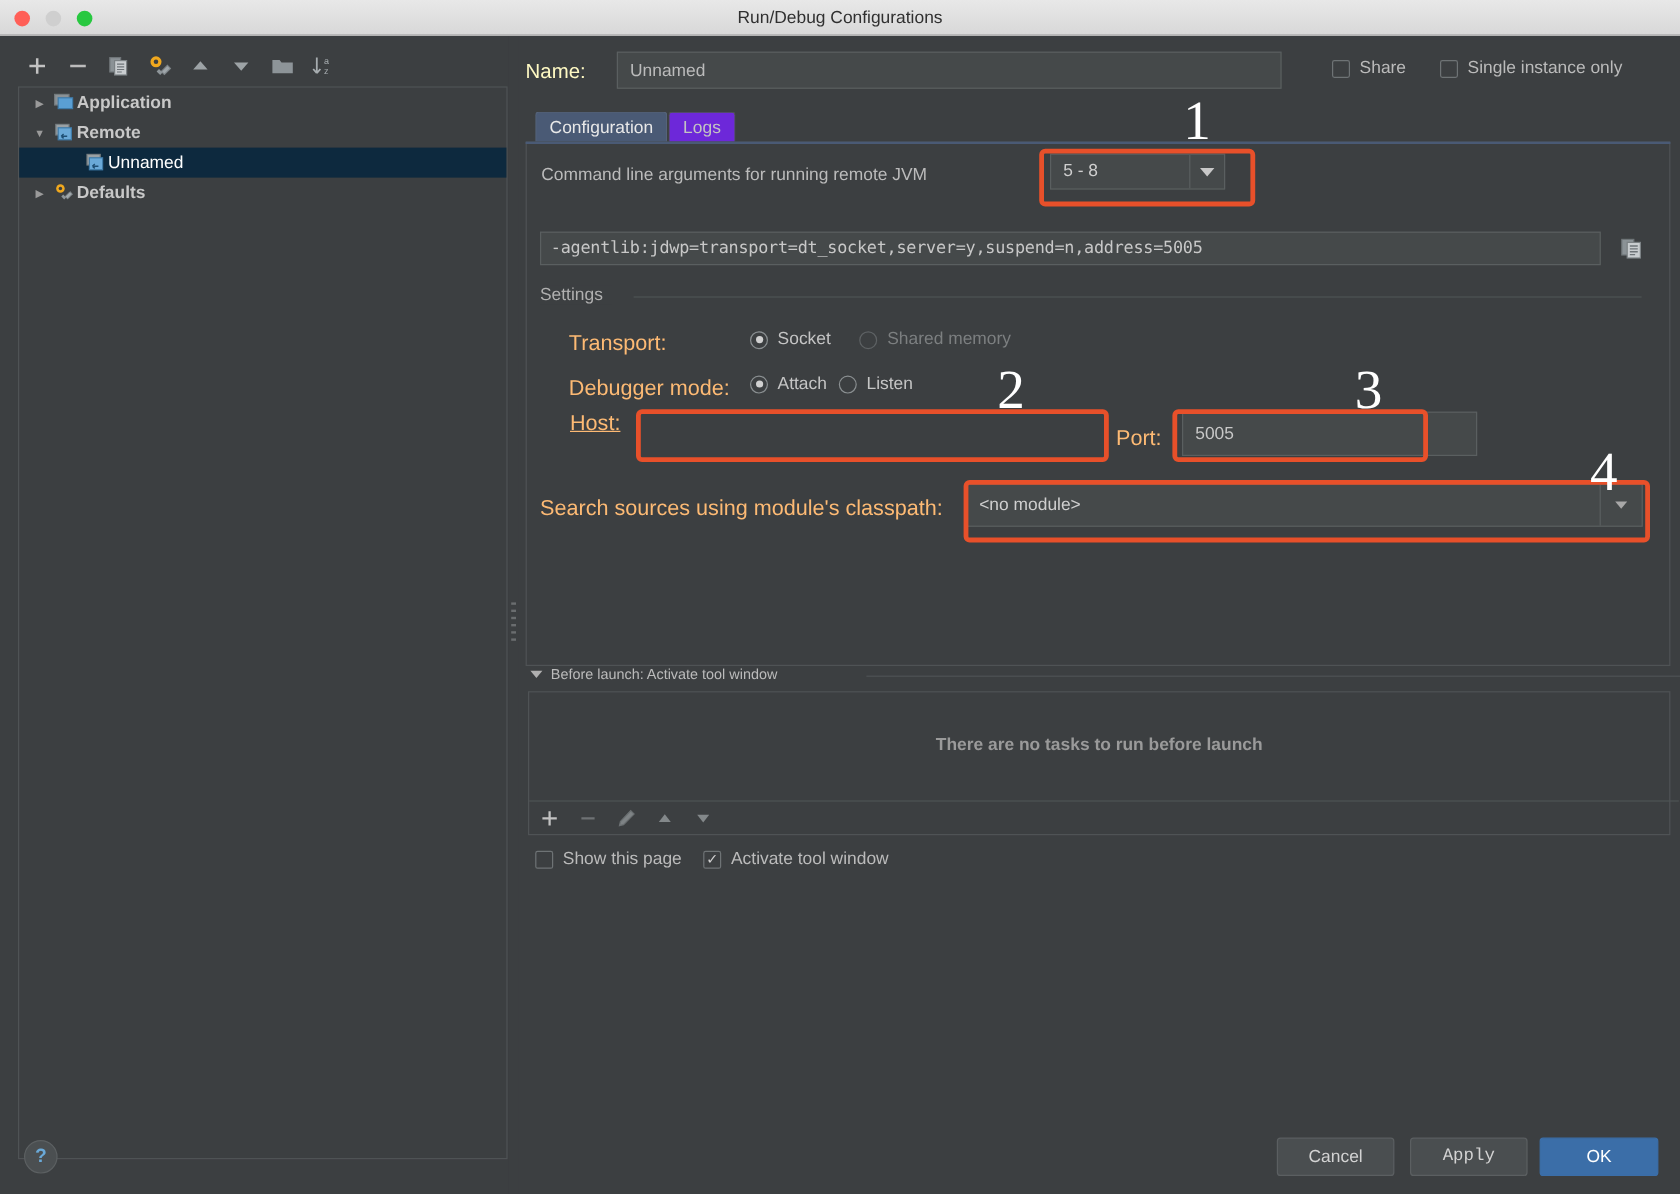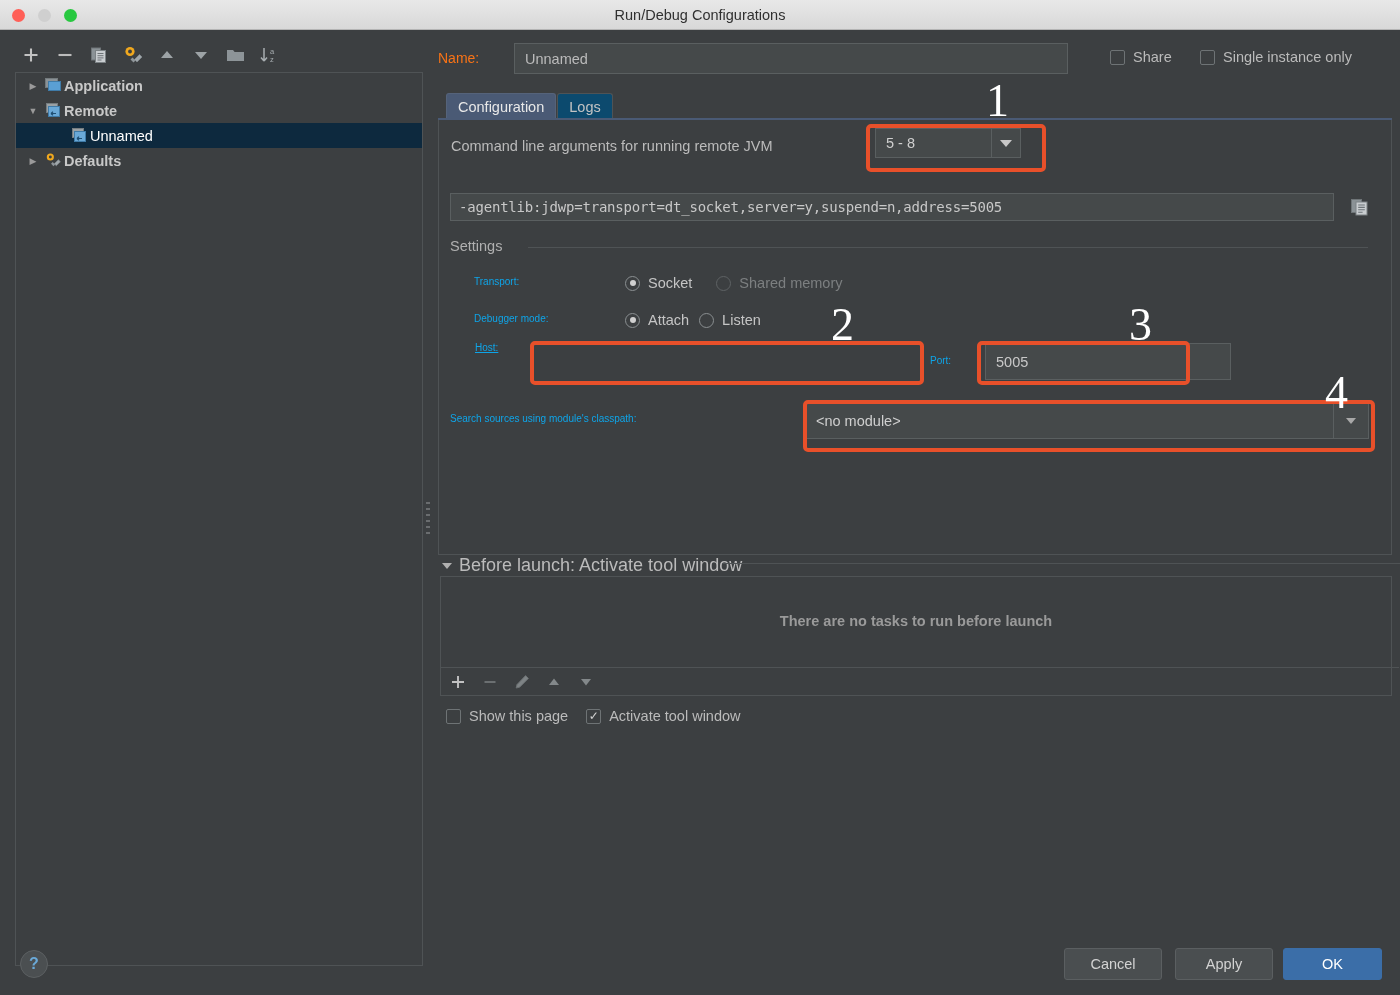--- a/index.html
+++ b/index.html
@@ -73,21 +73,21 @@
     position: absolute; left: 2px; top: 472px; width: 4px; height: 36px;
   }
   .splitter .grip i {
     display: block; width: 4px; height: 2px; margin-bottom: 4px; background: #6a6d6f;
   }
 
   
   .main { position: absolute; left: 432px; top: 30px; width: 968px; height: 965px; }
 
   .name-row { position: absolute; left: 6px; top: 13px; width: 962px; height: 32px; }
-  .name-label { position: absolute; left: 0; top: 7px; font-size: 14px; color: #f97316; }
+  .name-label { position: absolute; left: 0; top: 7px; font-size: 17px; color: #fef9c3; }
   .name-input {
     position: absolute; left: 76px; top: 0; width: 554px; height: 31px;
     background: #45494a; border: 1px solid #5a5f60; box-sizing: border-box;
     display: flex; align-items: center; padding-left: 10px;
     font-size: 14.5px; color: #bbbbbb;
   }
   .chk-wrap { position: absolute; display: flex; align-items: center; gap: 8px; font-size: 14.5px; color: #bbbbbb; }
   .cbox {
     width: 15px; height: 15px; background: #3c3f41;
     border: 1px solid #6e7375; box-sizing: border-box; border-radius: 2px;
@@ -95,21 +95,21 @@
     font-size: 12px; color: #cfcfcf; line-height: 1;
   }
   .cbox.checked::after { content: "\2713"; font-size: 12px; color: #d0d0d0; }
 
   
   .tabs { position: absolute; left: 14px; top: 62px; height: 28px; display: flex; align-items: flex-end; }
   .tab {
     height: 26px; line-height: 26px; padding: 0 11px;
     font-size: 14.5px; color: #c3c3c3;
     border: 1px solid #4f5355; border-bottom: none;
-    border-radius: 3px 3px 0 0; background: #0c4a6e; margin-right: 1px;
+    border-radius: 3px 3px 0 0; background: #6d28d9; margin-right: 1px;
   }
   .tab.active { background: #4a5a75; color: #e8e8e8; border-color: #55637a; }
 
   .panel {
     position: absolute; left: 6px; top: 88px; width: 954px; height: 437px;
     border: 1px solid #4f5355; box-sizing: border-box; background: #3c3f41;
   }
   .panel-topline { position: absolute; left: 6px; top: 88px; width: 954px; height: 2px; background: #4a5a75; }
 
   .cmd-label { position: absolute; left: 19px; top: 108px; font-size: 14.5px; color: #bbbbbb; }
@@ -137,21 +137,21 @@
     display: flex; align-items: center; padding-left: 8px;
     font-family: "DejaVu Sans Mono", monospace; font-size: 14px; color: #c8c8c8;
     letter-spacing: -0.2px;
   }
   .copy-btn { position: absolute; left: 914px; top: 163px; width: 28px; height: 28px;
               display: flex; align-items: center; justify-content: center; }
 
   .settings-legend { position: absolute; left: 18px; top: 208px; font-size: 14.5px; color: #b0b0b0; background: #3c3f41; padding-right: 8px; }
   .settings-rule { position: absolute; left: 96px; top: 217px; width: 840px; height: 1px; background: #4f5355; }
 
-  .row-label { position: absolute; font-size: 10px; color: #0ea5e9; }
+  .row-label { position: absolute; font-size: 18px; color: #fdba74; }
   .radio-grp { position: absolute; display: flex; align-items: center; }
   .radio { display: inline-flex; align-items: center; gap: 8px; font-size: 14.5px; color: #c5c5c5; }
   .radio.dim { color: #7c7f80; }
   .rdot {
     width: 15px; height: 15px; border-radius: 50%;
     border: 1px solid #8a8f91; box-sizing: border-box; background: #3c3f41;
     display: inline-flex; align-items: center; justify-content: center;
   }
   .rdot.dim { border-color: #5e6264; }
   .rdot.on::after { content: ""; width: 6px; height: 6px; border-radius: 50%; background: #d0d0d0; }
@@ -164,21 +164,21 @@
   .module-combo {
     position: absolute; left: 373px; top: 373px; width: 564px; height: 36px;
     background: #45494a; border: 1px solid #5a5f60; box-sizing: border-box;
     display: flex; align-items: center;
   }
   .module-combo .val { padding-left: 10px; font-size: 14.5px; color: #cfcfcf; flex: 1; }
   .module-combo .arrowbox { width: 34px; height: 100%; border-left: 1px solid #5a5f60;
                             display: flex; align-items: center; justify-content: center; }
 
   
-  .bl-header { position: absolute; left: 10px; top: 525px; display: flex; align-items: center; gap: 7px; font-size: 18px; color: #bbbbbb; }
+  .bl-header { position: absolute; left: 10px; top: 525px; display: flex; align-items: center; gap: 7px; font-size: 12px; color: #bbbbbb; }
   .tri-down { width: 0; height: 0; border-left: 5px solid transparent; border-right: 5px solid transparent; border-top: 6px solid #b0b0b0; }
   .bl-rule { position: absolute; left: 290px; top: 533px; width: 678px; height: 1px; background: #4f5355; }
   .bl-box { position: absolute; left: 8px; top: 546px; width: 952px; height: 120px; border: 1px solid #4f5355; box-sizing: border-box; }
   .bl-empty { position: absolute; left: 8px; top: 546px; width: 952px; height: 90px; display: flex; align-items: center; justify-content: center; font-size: 14.5px; color: #9a9a9a; font-weight: bold; }
   .bl-toolbar { position: absolute; left: 9px; top: 637px; width: 950px; height: 28px; border-top: 1px solid #4f5355; display: flex; align-items: center; padding-left: 8px; gap: 14px; }
   .bl-checks { position: absolute; left: 14px; top: 678px; display: flex; align-items: center; gap: 18px; }
 
   
   .help-btn {
     position: absolute; left: 20px; top: 950px; width: 28px; height: 28px;
@@ -451,21 +451,21 @@
       </span>
       <span class="chk-wrap" style="position:relative; left:0; top:0;align-items:center;">
         <span class="cbox checked"></span>
         <span>Activate tool window</span>
       </span>
     </div>
   </div>
 
   <div class="help-btn">?</div>
   <div class="btn" style="left:1064px; top:948px; width:98px;">Cancel</div>
-  <div class="btn" style="left:1175px; top:948px; width:98px;">Apply</div>
+  <div class="btn" style="left:1175px; top:948px; width:98px;font-family:Liberation Mono, monospace;">Apply</div>
   <div class="btn primary" style="left:1283px; top:948px; width:99px;">OK</div>
 
   <div class="anno-box" style="left:866px; top:124px; width:180px; height:48px;"></div>
   <div class="anno-num" style="left:986px; top:78px;">1</div>
 
   <div class="anno-box" style="left:530px; top:341px; width:394px; height:44px;"></div>
   <div class="anno-num" style="left:831px; top:302px;">2</div>
 
   <div class="anno-box" style="left:977px; top:341px; width:213px; height:44px;"></div>
   <div class="anno-num" style="left:1129px; top:302px;">3</div>

